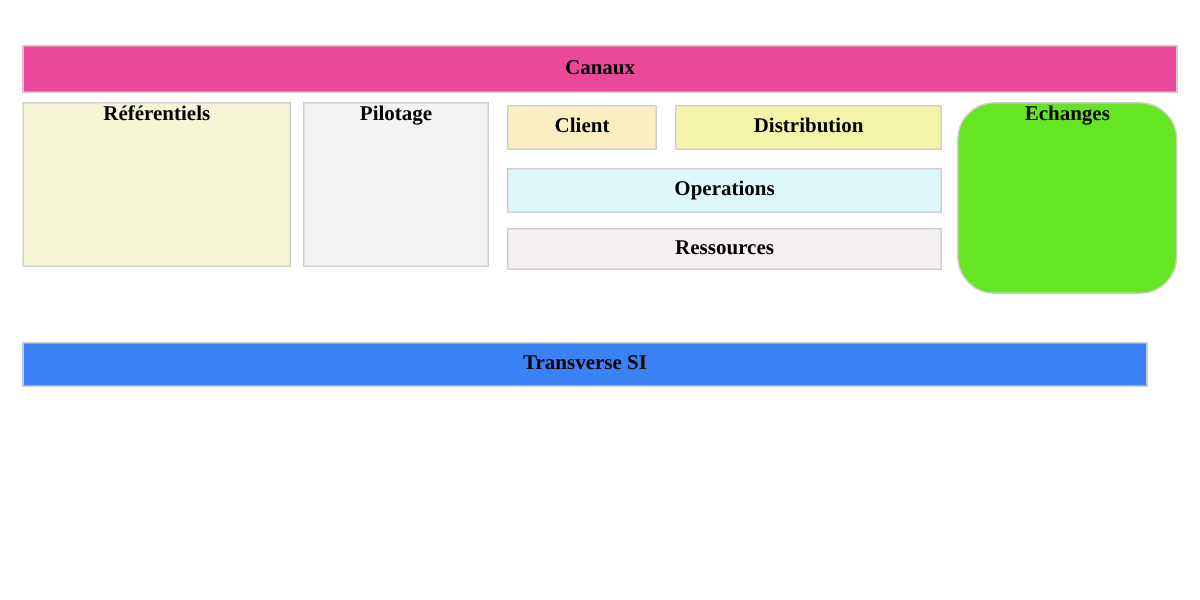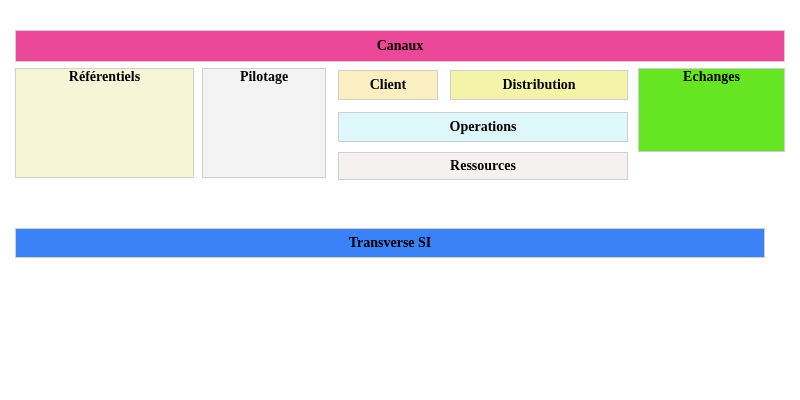--- a/index.html
+++ b/index.html
@@ -69,19 +69,19 @@
     </div>
     <div class="block bar" style="left: 450px; top: 70px; width: 178px; height: 30px; background: rgb(244, 244, 169); border-color: rgb(207, 207, 207);">
       <span class="lbl">Distribution</span>
     </div>
     <div class="block bar" style="left: 338px; top: 112px; width: 290px; height: 30px; background: rgb(221, 247, 250); border-color: rgb(207, 207, 207);">
       <span class="lbl">Operations</span>
     </div>
     <div class="block bar" style="left: 338px; top: 152px; width: 290px; height: 28px; background: rgb(246, 241, 241); border-color: rgb(207, 207, 207);">
       <span class="lbl">Ressources</span>
     </div>
-    <div class="block boxtop" style="left: 638px; top: 68px; width: 147px; height: 84px; background: rgb(102, 229, 35); border-color: rgb(207, 207, 207);">
+    <div class="block boxtop" style="left: 638px; top: 68px; width: 147px; height: 128px; background: rgb(102, 229, 35); border-color: rgb(207, 207, 207); border-radius: 25px;">
       <span class="lbl">Echanges</span>
     </div>
     <div class="block bar" style="left: 15px; top: 228px; width: 750px; height: 30px; background: #3b82f6; border-color: rgb(207, 207, 207);">
       <span class="lbl">Transverse SI</span>
     </div>
   </div>
 
 </body></html>

